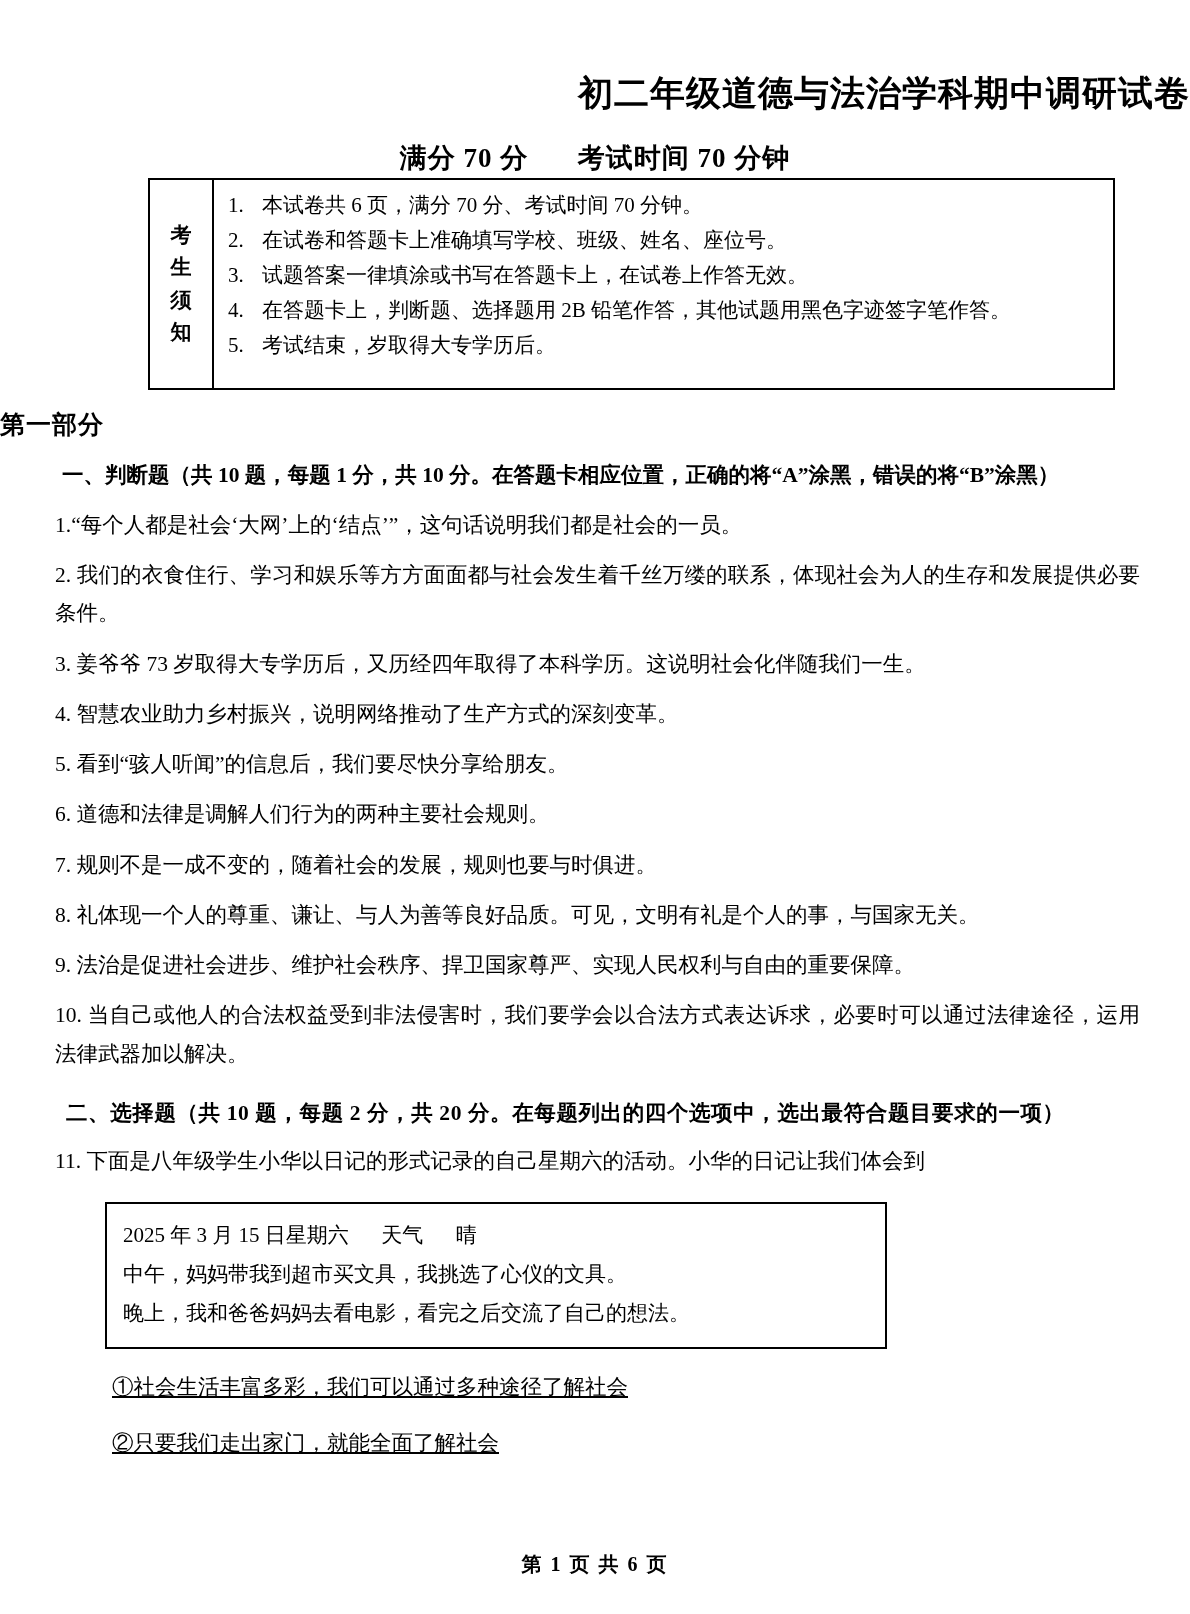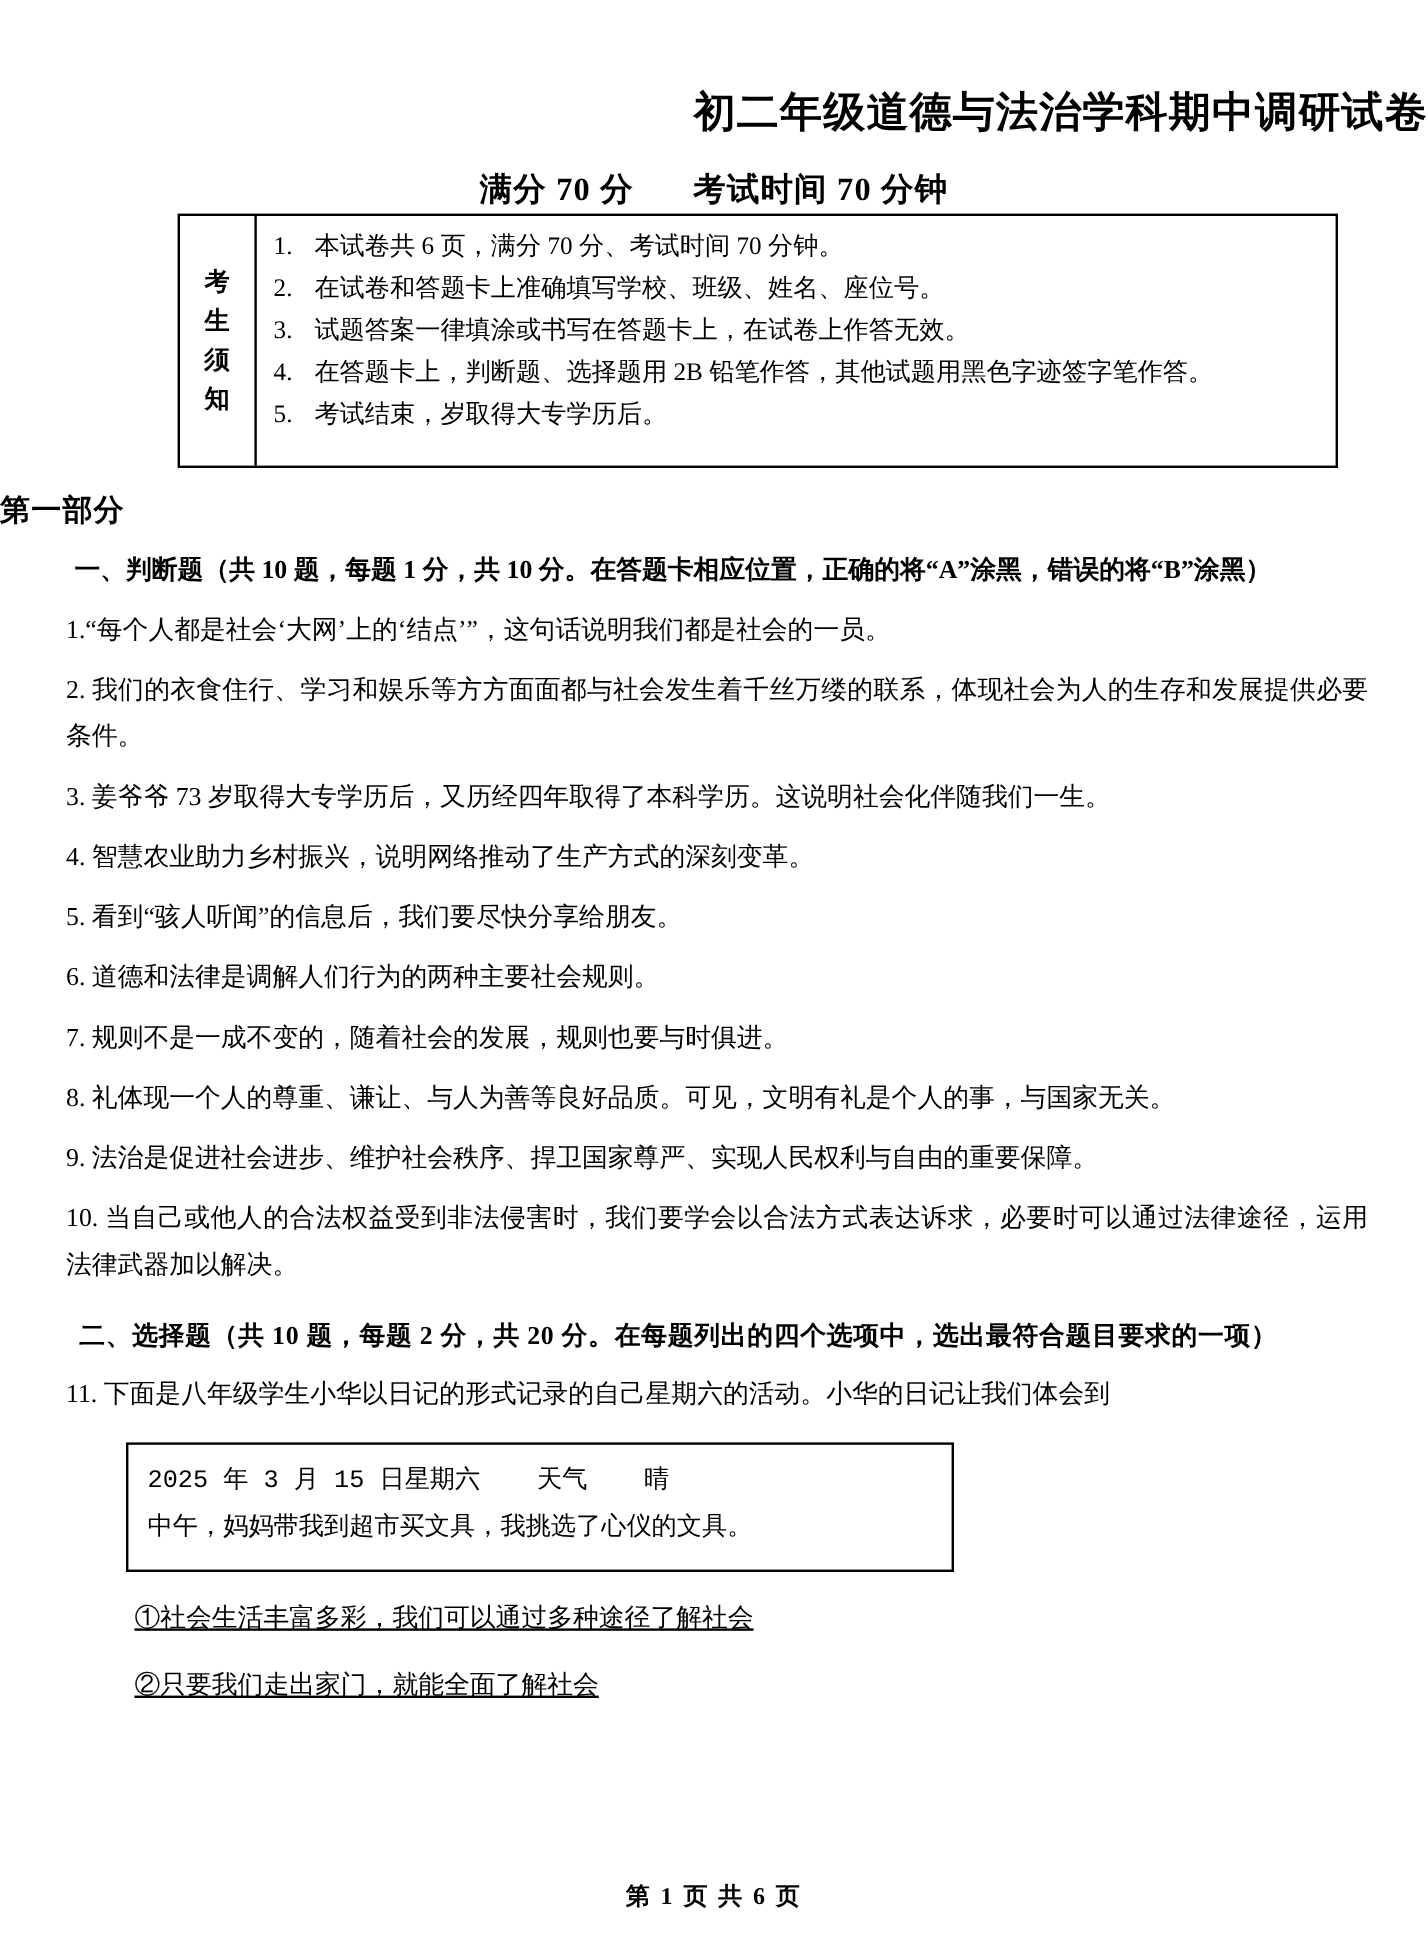--- a/index.html
+++ b/index.html
@@ -145,45 +145,45 @@
     text-align: justify;
   }
   .q.tight { margin-top: 10px; }
 
   
   .diary-wrap {
     margin: 22px 0 0 0;
     padding-left: 105px;
   }
   .diary-box {
-    width: 690px;
+    width: 782px;
     border: 2.5px solid #000;
     box-sizing: border-box;
     padding: 12px 16px 14px 16px;
-    font-family: Liberation Mono, monospace;
+    font-family: Liberation Serif, serif;
     font-size: 21px;
     line-height: 1.85;
   }
   .diary-line { white-space: nowrap; }
   .diary-line .wsp { display: inline-block; width: 22px; }
 
   .mc-option {
     font-size: 21.5px;
     line-height: 1.7;
     margin: 20px 0 0 0;
     padding-left: 112px;
     text-decoration: underline;
   }
 
   
   .footer {
     position: absolute;
     left: 0;
     right: 0;
-    bottom: 20px;
+    bottom: 36px;
     text-align: center;
     font-size: 20px;
     font-weight: bold;
     letter-spacing: 2px;
   }
 </style>
 </head>
 <body>
 
 <div class="page">
@@ -250,20 +250,21 @@
   <div class="diary-wrap">
     <div class="diary-box">
       <div class="diary-line">
         <span>2025 年 3 月 15 日星期六</span>
         <span class="wsp"></span>
         <span>天气</span>
         <span class="wsp"></span>
         <span>晴</span>
       </div>
       <div class="diary-line">中午，妈妈带我到超市买文具，我挑选了心仪的文具。</div>
+      <div class="diary-line">晚上，我和爸爸妈妈去看电影，看完之后交流了自己的想法。</div>
     </div>
   </div>
 
   <div class="mc-option">①社会生活丰富多彩，我们可以通过多种途径了解社会</div>
   <div class="mc-option">②只要我们走出家门，就能全面了解社会</div>
 
   <div class="footer">第 1 页 共 6 页</div>
 
 </div>
 

